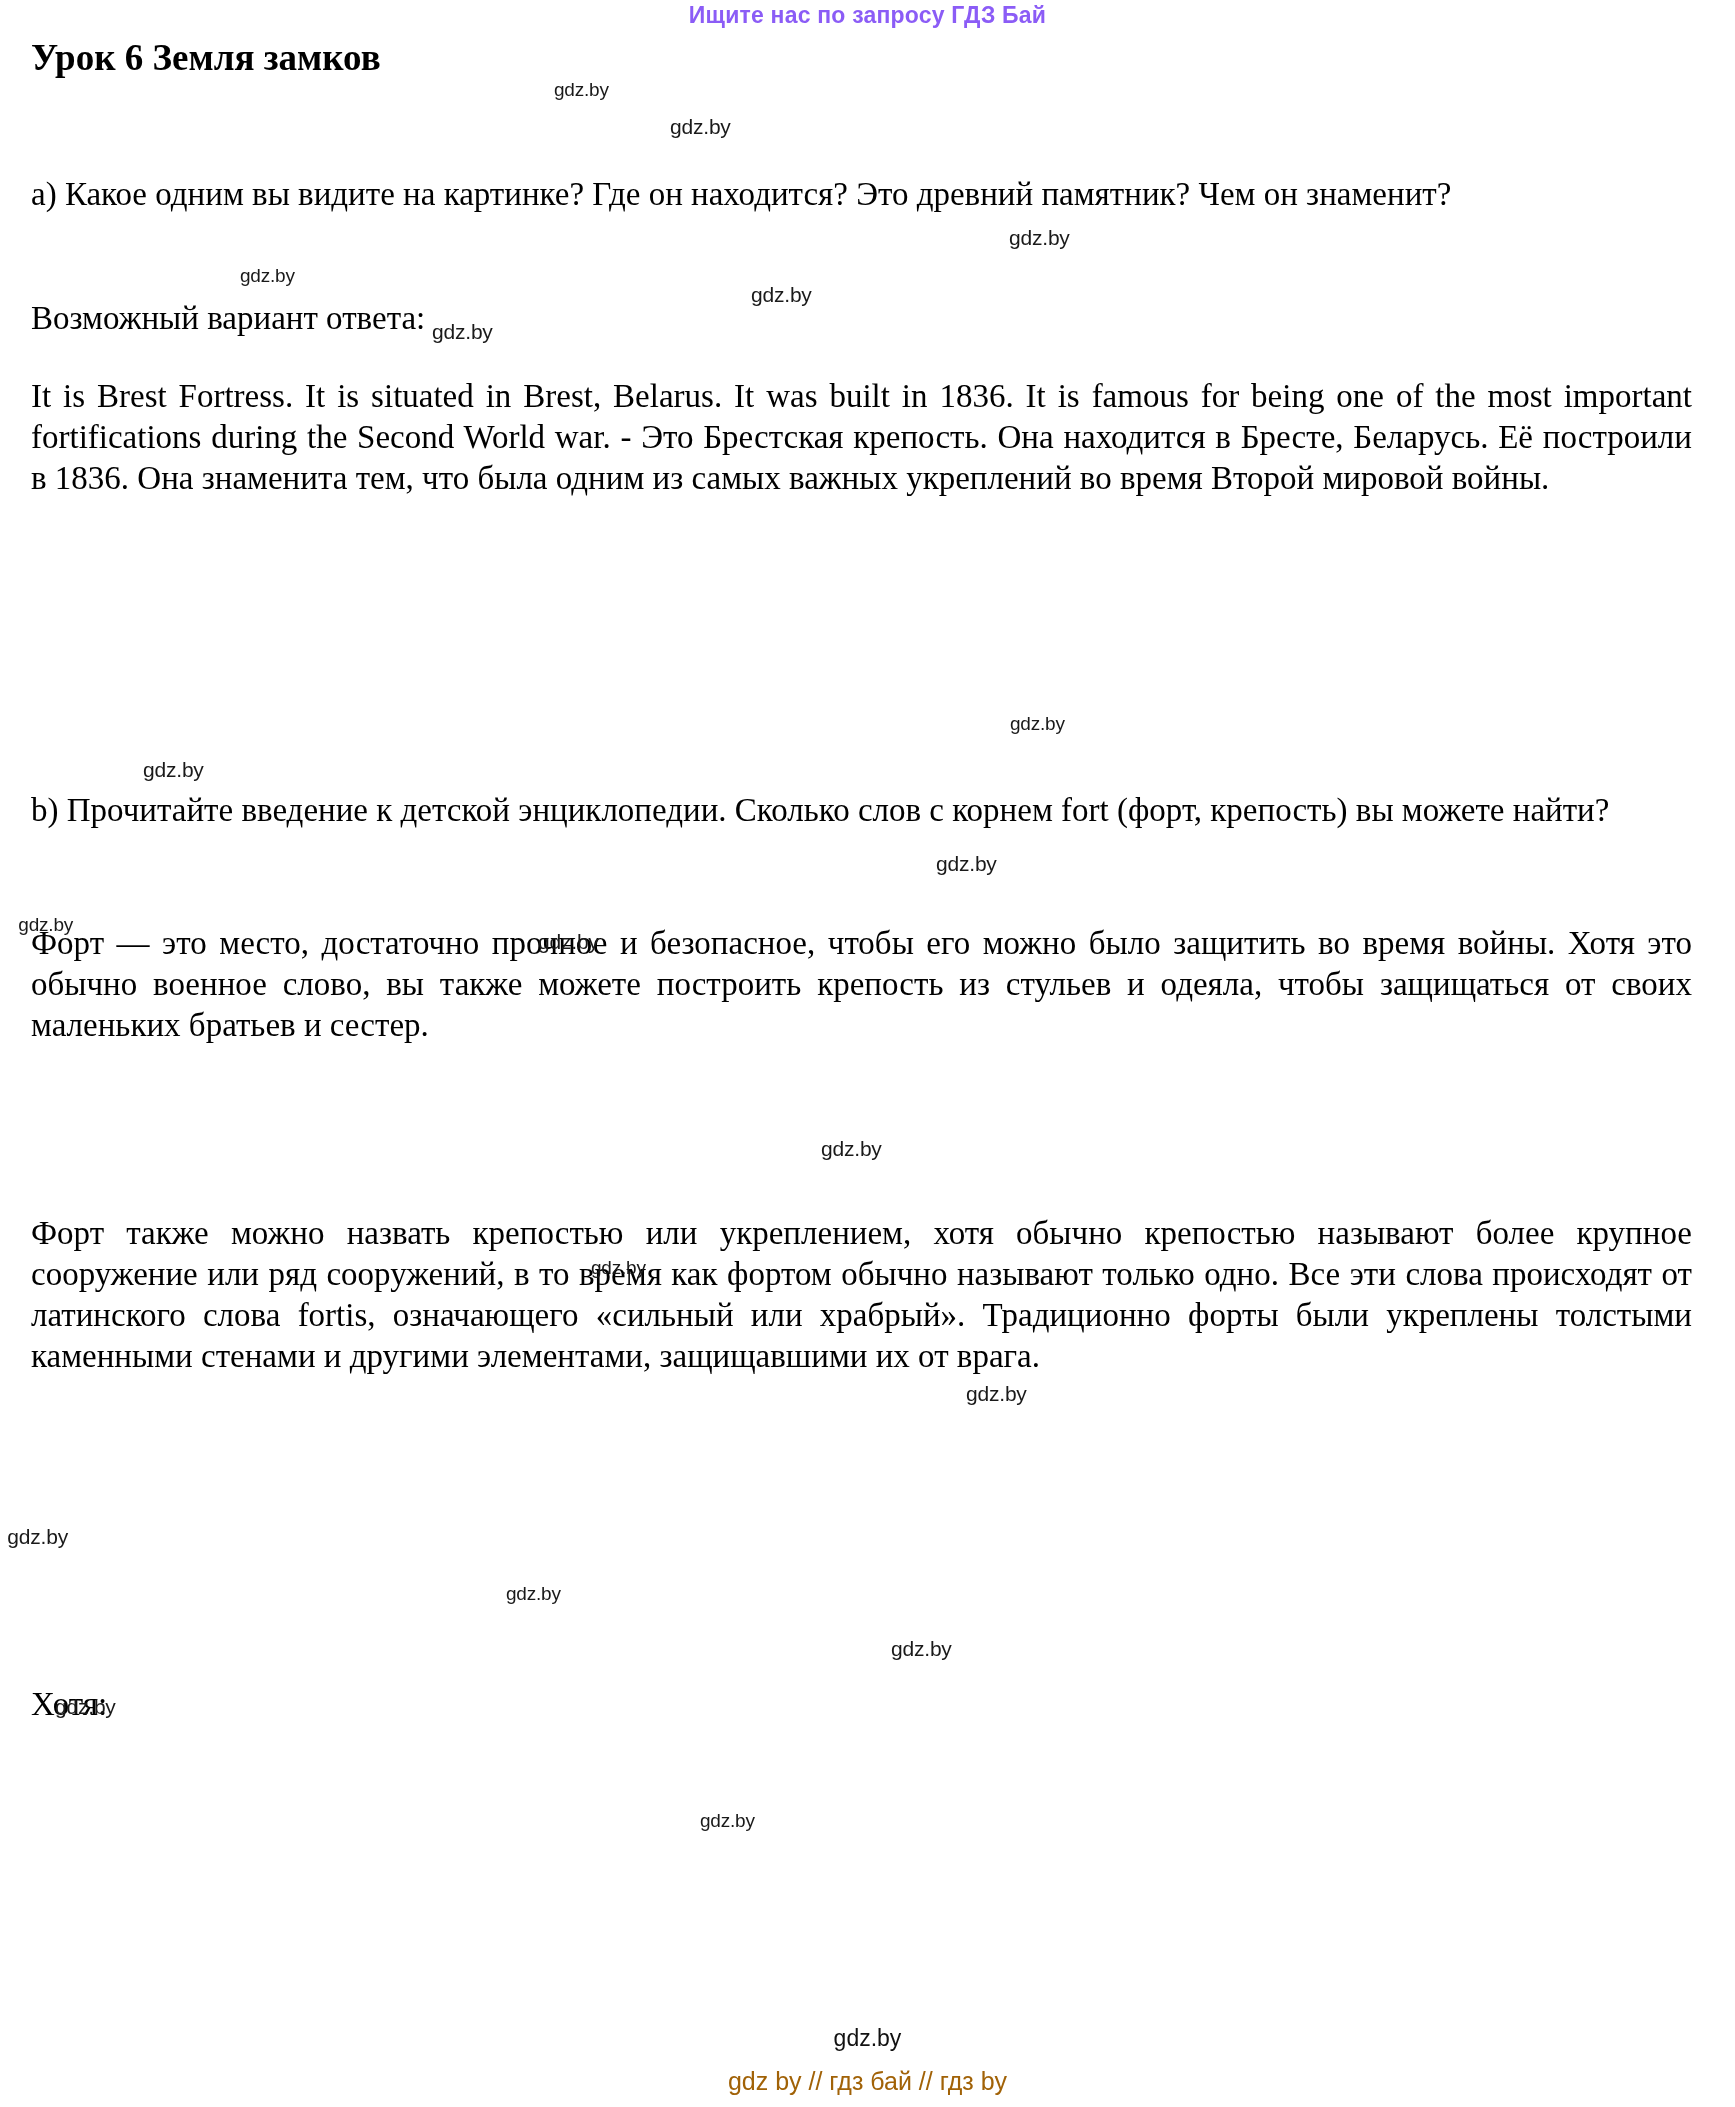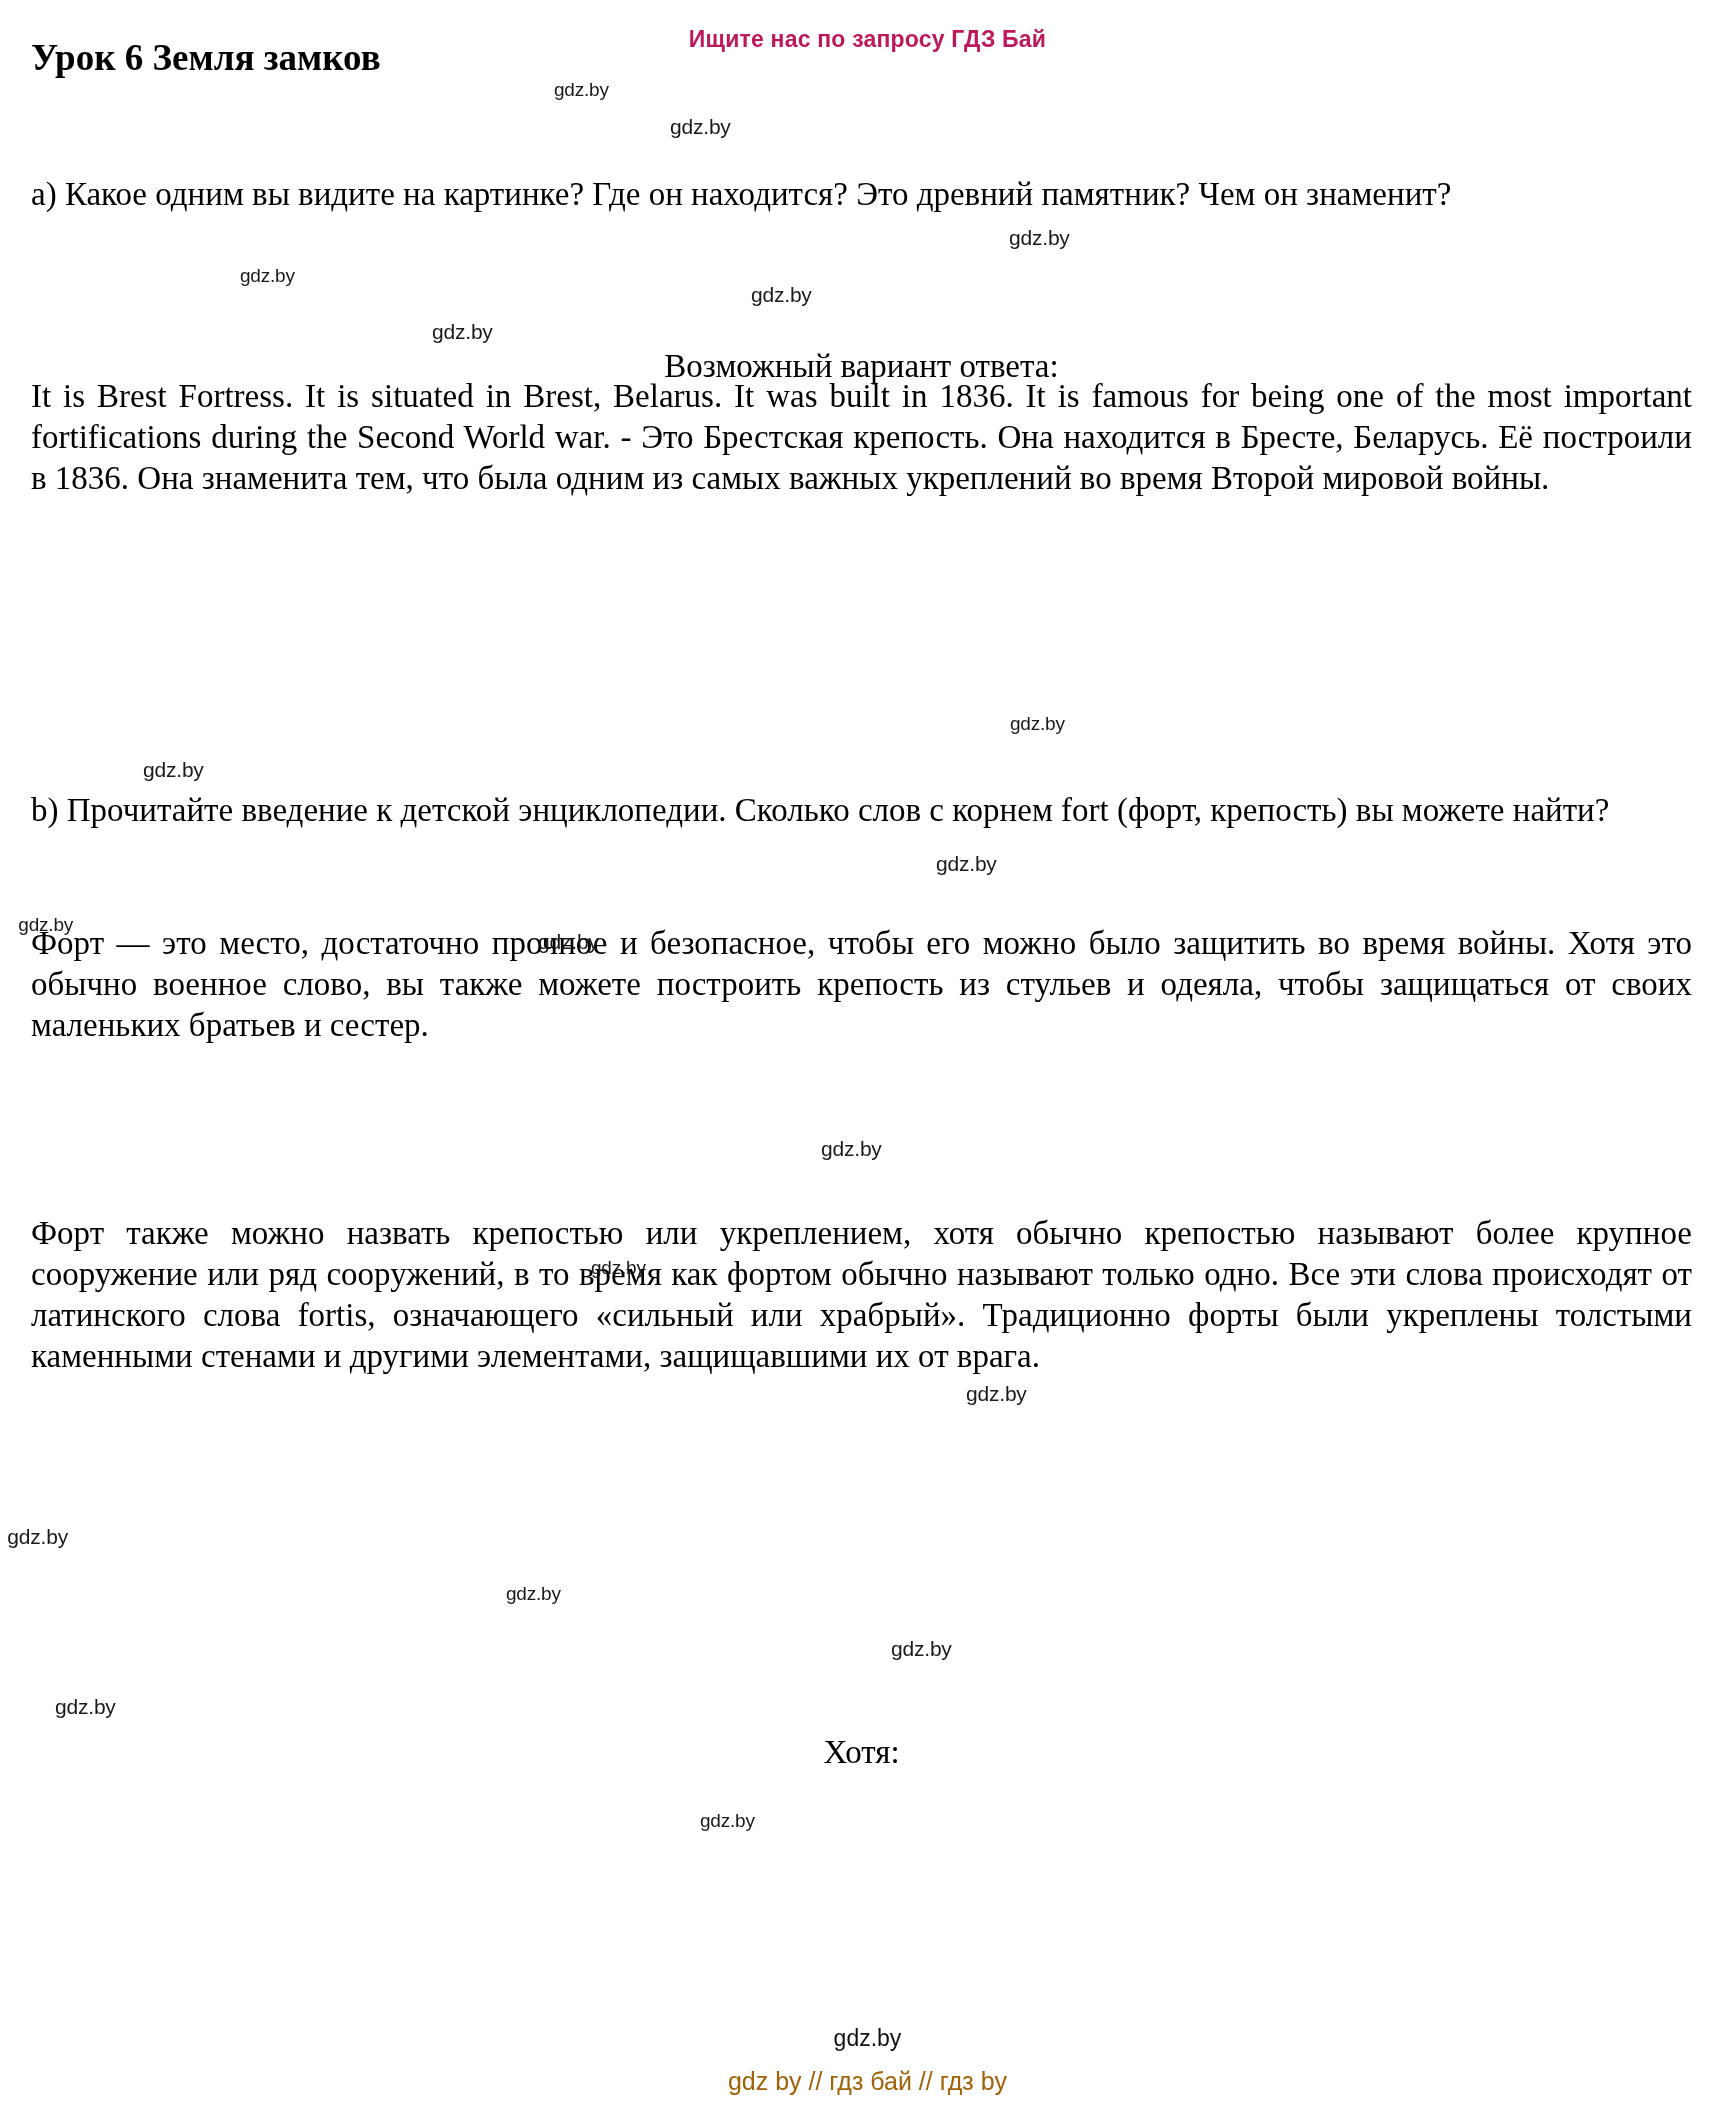--- a/index.html
+++ b/index.html
@@ -55,21 +55,21 @@
   }
 
   
   .block {
     position: absolute;
     font-size: 33px;
     line-height: 1.245;
     text-align: justify;
     text-justify: inter-word;
   }
-  .nojust { text-align: center; margin-top: 48px; }
+  .nojust { text-align: left; }
 
   .w-main   { left: 31px; width: 1661px; }
 
   
   .wm {
     position: absolute;
     font-family: "Liberation Sans", "DejaVu Sans", sans-serif;
     font-size: 21px;
     font-weight: 400;
     color: #1a1a1a;
@@ -98,21 +98,21 @@
     font-size: 25px;
     color: #6a0dad;
     white-space: nowrap;
   }
 </style>
 </head>
 <body>
 
 <div id="page">
 
-  <div class="promo" style="color: #be185d; margin-top: 24px;">Ищите нас по запросу ГДЗ Бай</div>
+  <div class="promo" style="color: #8b5cf6;">Ищите нас по запросу ГДЗ Бай</div>
 
   <div class="h-lesson">Урок 6 Земля замков</div>
 
 
   <div class="block w-main" style="top: 174px;">a) Какое одним вы видите на картинке? Где он находится? Это древний памятник? Чем он знаменит?</div>
 
   <div class="block w-main nojust" style="top: 298px;">Возможный вариант ответа:</div>
 
   <div class="block w-main" style="top: 376px;">It is Brest Fortress. It is situated in Brest, Belarus. It was built in 1836. It is famous for being one of the most important fortifications during the Second World war. - Это Брестская крепость. Она находится в Бресте, Беларусь. Её построили в 1836. Она знаменита тем, что была одним из самых важных укреплений во время Второй мировой войны.</div>
 

